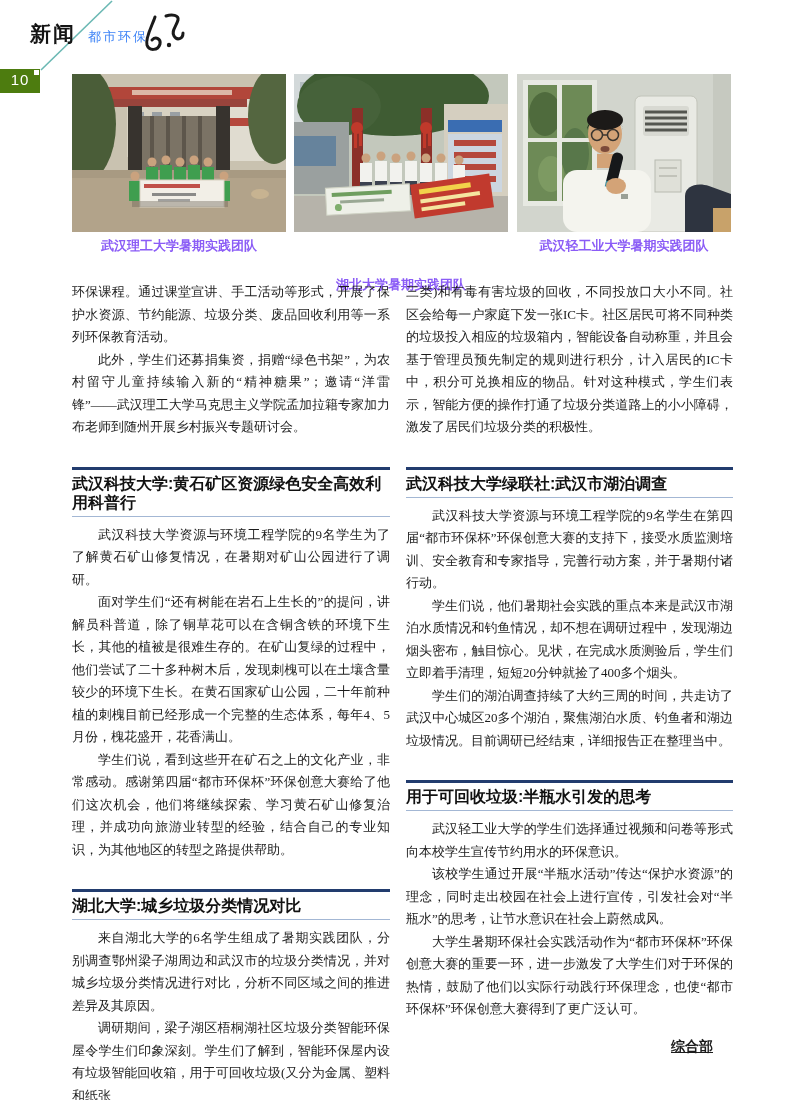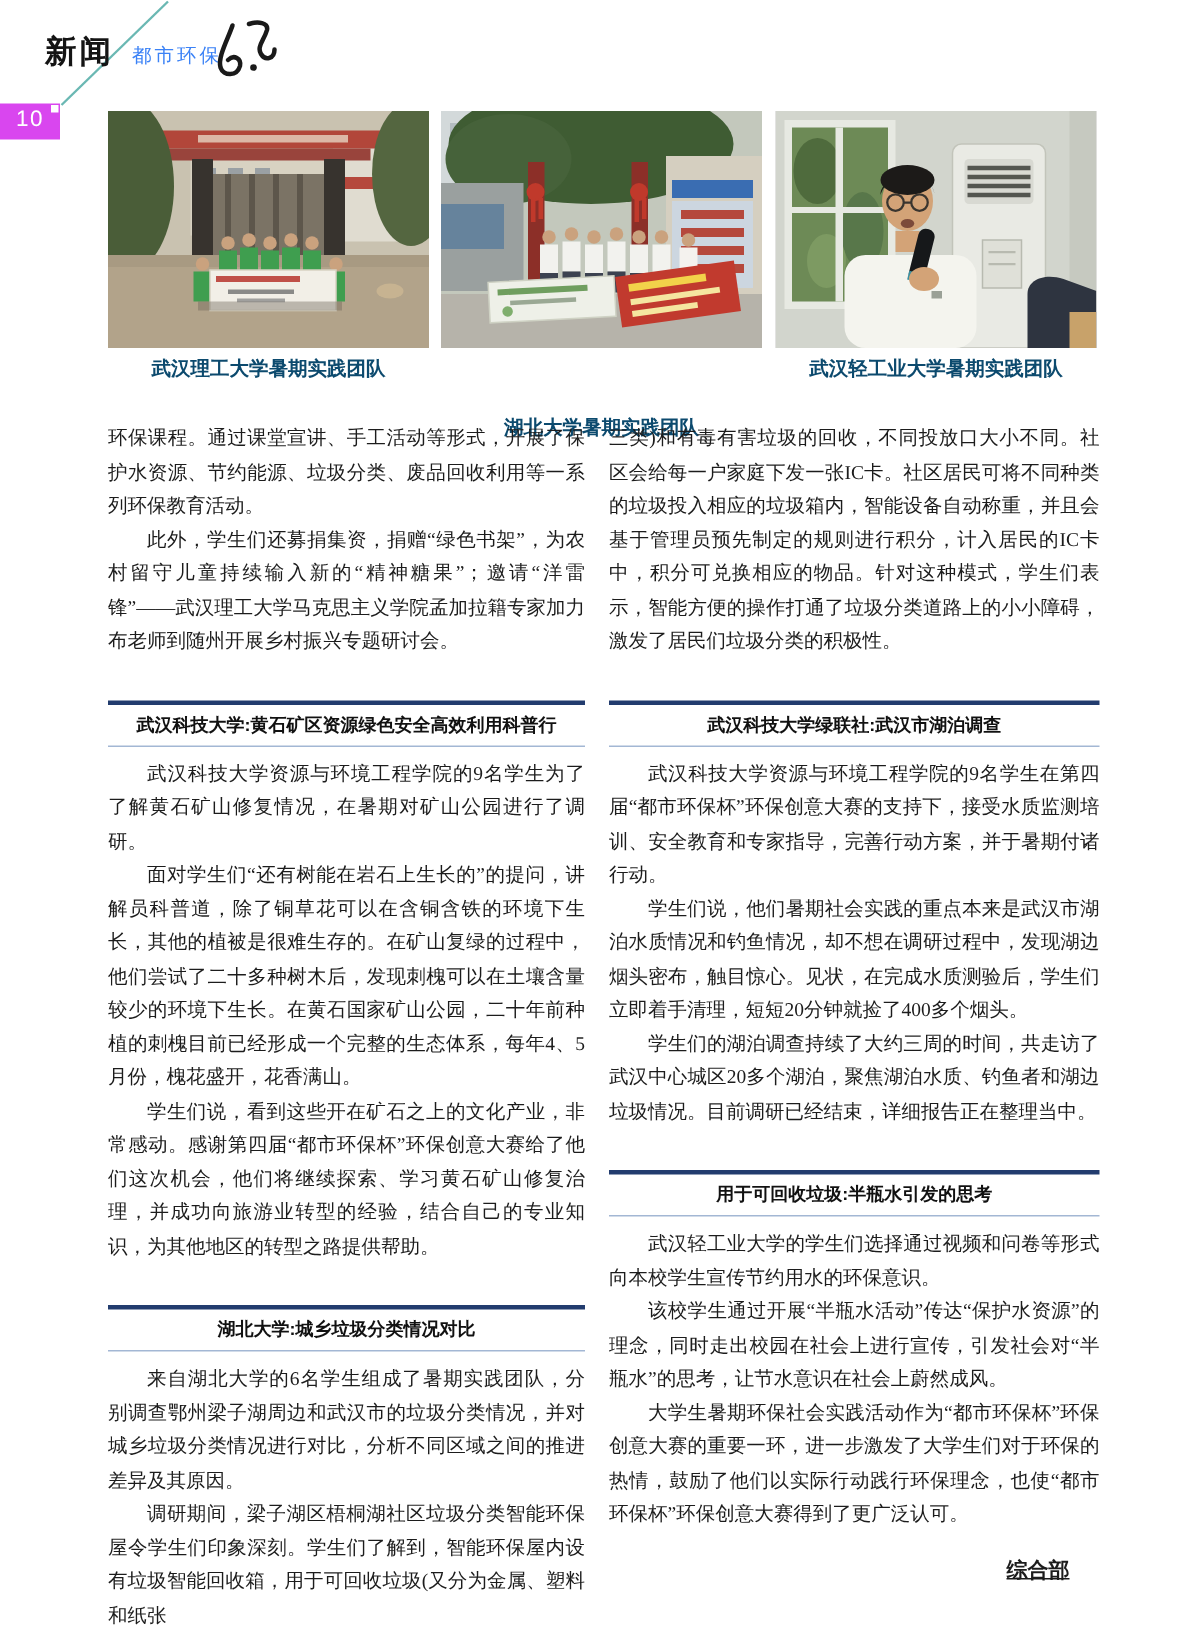--- a/index.html
+++ b/index.html
@@ -6,43 +6,43 @@
   .page{position:relative;width:800px;height:1100px;background:#ffffff;overflow:hidden;
         font-family:"Liberation Serif","DejaVu Serif",serif;color:#1c1c1c;}
 
   
   .news-label{position:absolute;left:30px;top:20px;font-family:"Liberation Sans","DejaVu Sans",sans-serif;
               font-weight:bold;font-size:21px;letter-spacing:2px;color:#141414;text-align:right;}
   .masthead{position:absolute;left:88px;top:28px;font-size:13px;letter-spacing:2px;color:#3b82f6;
             font-family:"Liberation Sans","DejaVu Sans",sans-serif;}
   .logo-svg{position:absolute;left:138px;top:12px;}
   .diag-svg{position:absolute;left:0;top:0;}
-  .pageno-box{position:absolute;left:0;top:69px;width:40px;height:24px;background:#d946ef;}
+  .pageno-box{position:absolute;left:0;top:69px;width:40px;height:24px;background:#4d7c0f;}
   .pageno-box .num{position:absolute;left:0;top:2px;width:100%;text-align:center;color:#ffffff;
                    font-family:"Liberation Sans","DejaVu Sans",sans-serif;font-size:15px;font-weight:300;letter-spacing:1px;}
   .pageno-notch{position:absolute;right:1px;top:1px;width:5px;height:5px;background:#ffffff;}
 
   
   .photo{position:absolute;top:74px;width:214px;height:158px;overflow:hidden;background:#cccccc;}
   .photo svg{display:block;}
   #photo1{left:72px;} #photo2{left:294px;} #photo3{left:517px;}
   .caption{position:absolute;top:237px;width:214px;text-align:center;
-           font-family:"Liberation Sans","DejaVu Sans",sans-serif;font-weight:bold;font-size:13px;color:#0c4a6e;}
+           font-family:"Liberation Sans","DejaVu Sans",sans-serif;font-weight:bold;font-size:13px;color:#8b5cf6;}
   #cap1{left:72px;} #cap2{left:294px;margin-top:39px;} #cap3{left:517px;}
 
   
   .col{position:absolute;top:281px;font-size:13px;line-height:22.5px;text-align:justify;}
   .col-left{left:72px;width:318px;}
   .col-right{left:406px;width:327px;}
   .col p{margin:0;text-indent:2em;}
   .col p.no-indent{text-indent:0;}
 
   .sec-head{margin:28px 0 7px 0;border-top:3px solid #223c6e;border-bottom:1px solid #a3b7d4;
-            padding:4px 0 4px 0;text-align:center;font-family:"Liberation Sans","DejaVu Sans",sans-serif;
-            font-weight:bold;font-size:12px;line-height:19px;color:#111;text-indent:0;}
+            padding:4px 0 4px 0;text-align:left;font-family:"Liberation Sans","DejaVu Sans",sans-serif;
+            font-weight:bold;font-size:16px;line-height:19px;color:#111;text-indent:0;}
 
   .byline{margin-top:14px;padding-right:20px;text-align:right;font-weight:bold;font-size:14px;
           font-family:"Liberation Sans","DejaVu Sans",sans-serif;text-indent:0;text-decoration:underline;}
 </style>
 </head>
 <body>
 
 <div class="page">
 
   <svg class="diag-svg" width="130" height="95">

